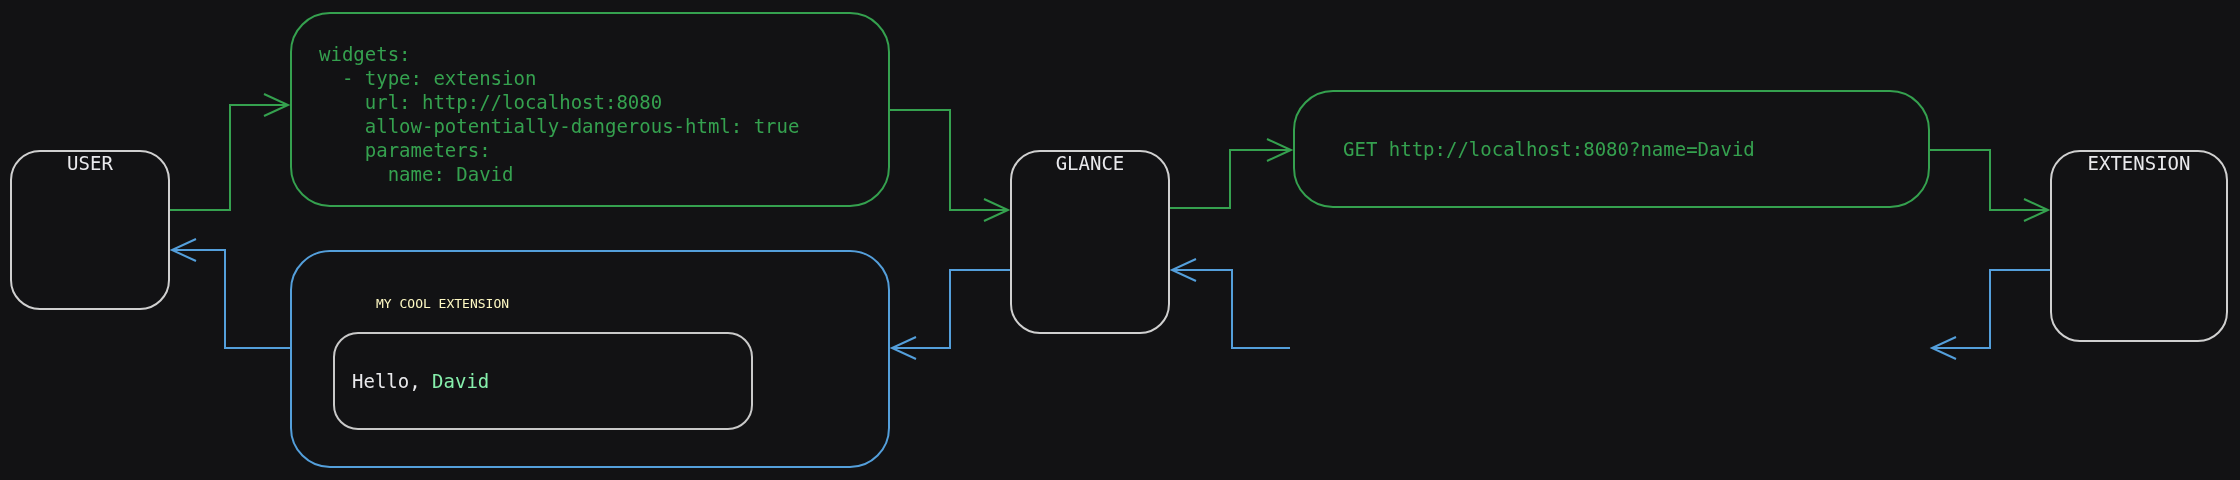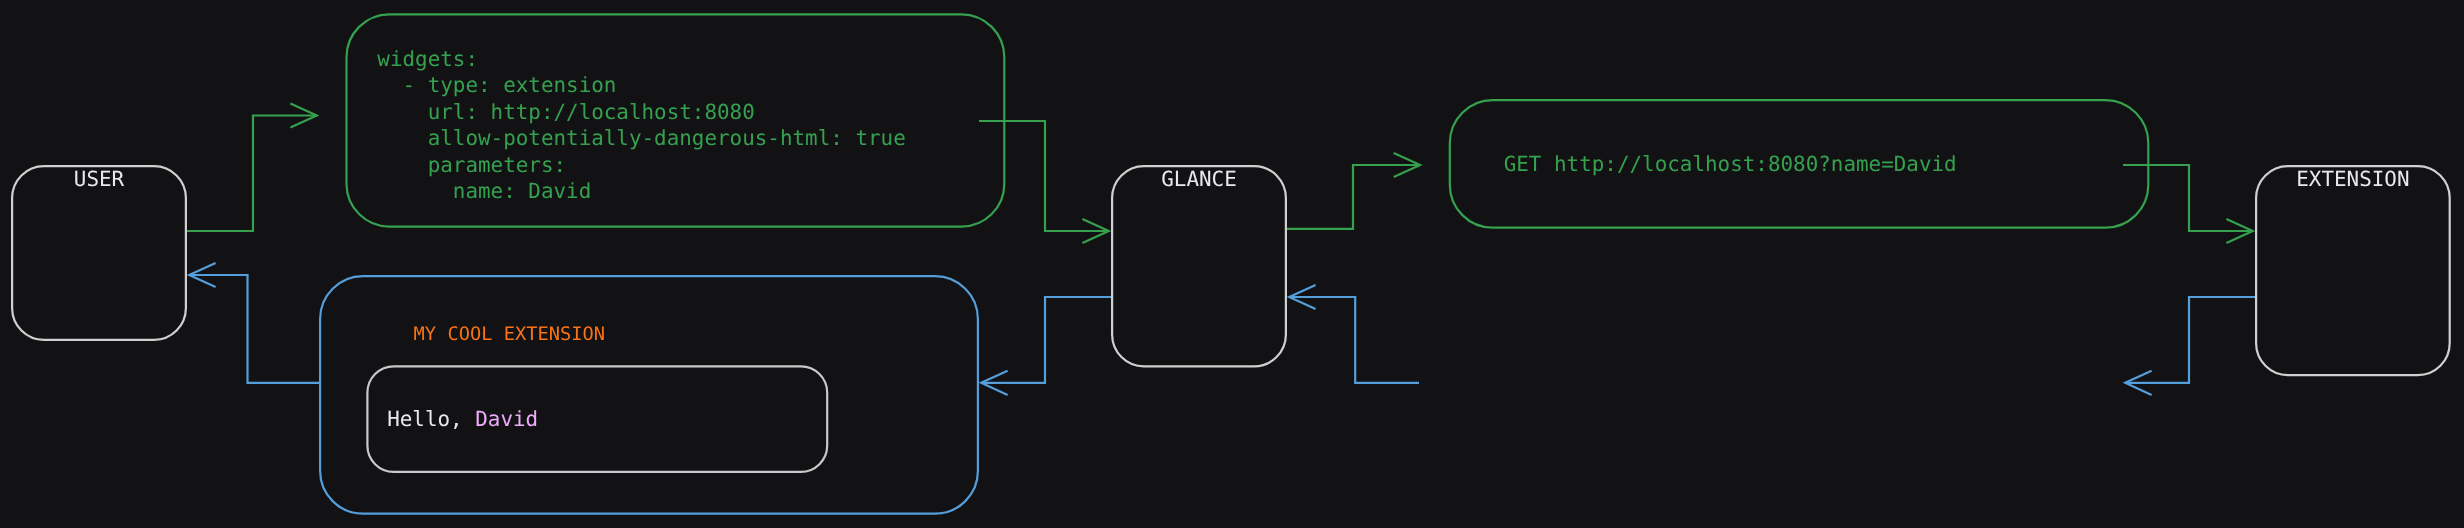--- a/index.html
+++ b/index.html
@@ -32,21 +32,21 @@
     border-radius: 30px;
     display: flex;
     align-items: flex-start;
     justify-content: center;
     color: #e9e9ec;
     font-size: 19px;
   }
   .msg {
     border-radius: 40px;
   }
-  .msg.green { border: 2px solid #35a14f; margin-left: 24px; }
+  .msg.green { border: 2px solid #35a14f; }
   .msg.blue  { border: 2px solid #549fdb; }
   .code {
     position: absolute;
     white-space: pre;
     font-size: 19px;
     line-height: 24px;
   }
   .code.green { color: #35a14f; }
   .code.blue  { color: #549fdb; }
   .vcenter {
@@ -55,22 +55,22 @@
   }
   .request-text {
     color: #35a14f;
     font-size: 19px;
     white-space: pre;
   }
   .widget-title {
     position: absolute;
     left: 60px;
     top: 40px;
-    color: #f97316;
-    font-size: 17px;
+    color: #fef9c3;
+    font-size: 13px;
     line-height: 24px;
     white-space: pre;
     padding-left: 24px;
   }
   .inner-box {
     position: absolute;
     left: 41px;
     top: 80px;
     width: 420px;
     height: 98px;
@@ -80,21 +80,21 @@
     display: flex;
     align-items: center;
     padding-left: 17px;
   }
   .greeting {
     font-size: 19px;
     white-space: pre;
     color: #e9e9ec;
   }
   .greeting .name {
-    color: #f0abfc;
+    color: #86efac;
   }
 </style>
 </head>
 <body>
 
 <div class="canvas">
 
   <svg class="wires" viewBox="0 0 2240 480" fill="none">
 
     <g stroke="#35a14f" stroke-width="2">

